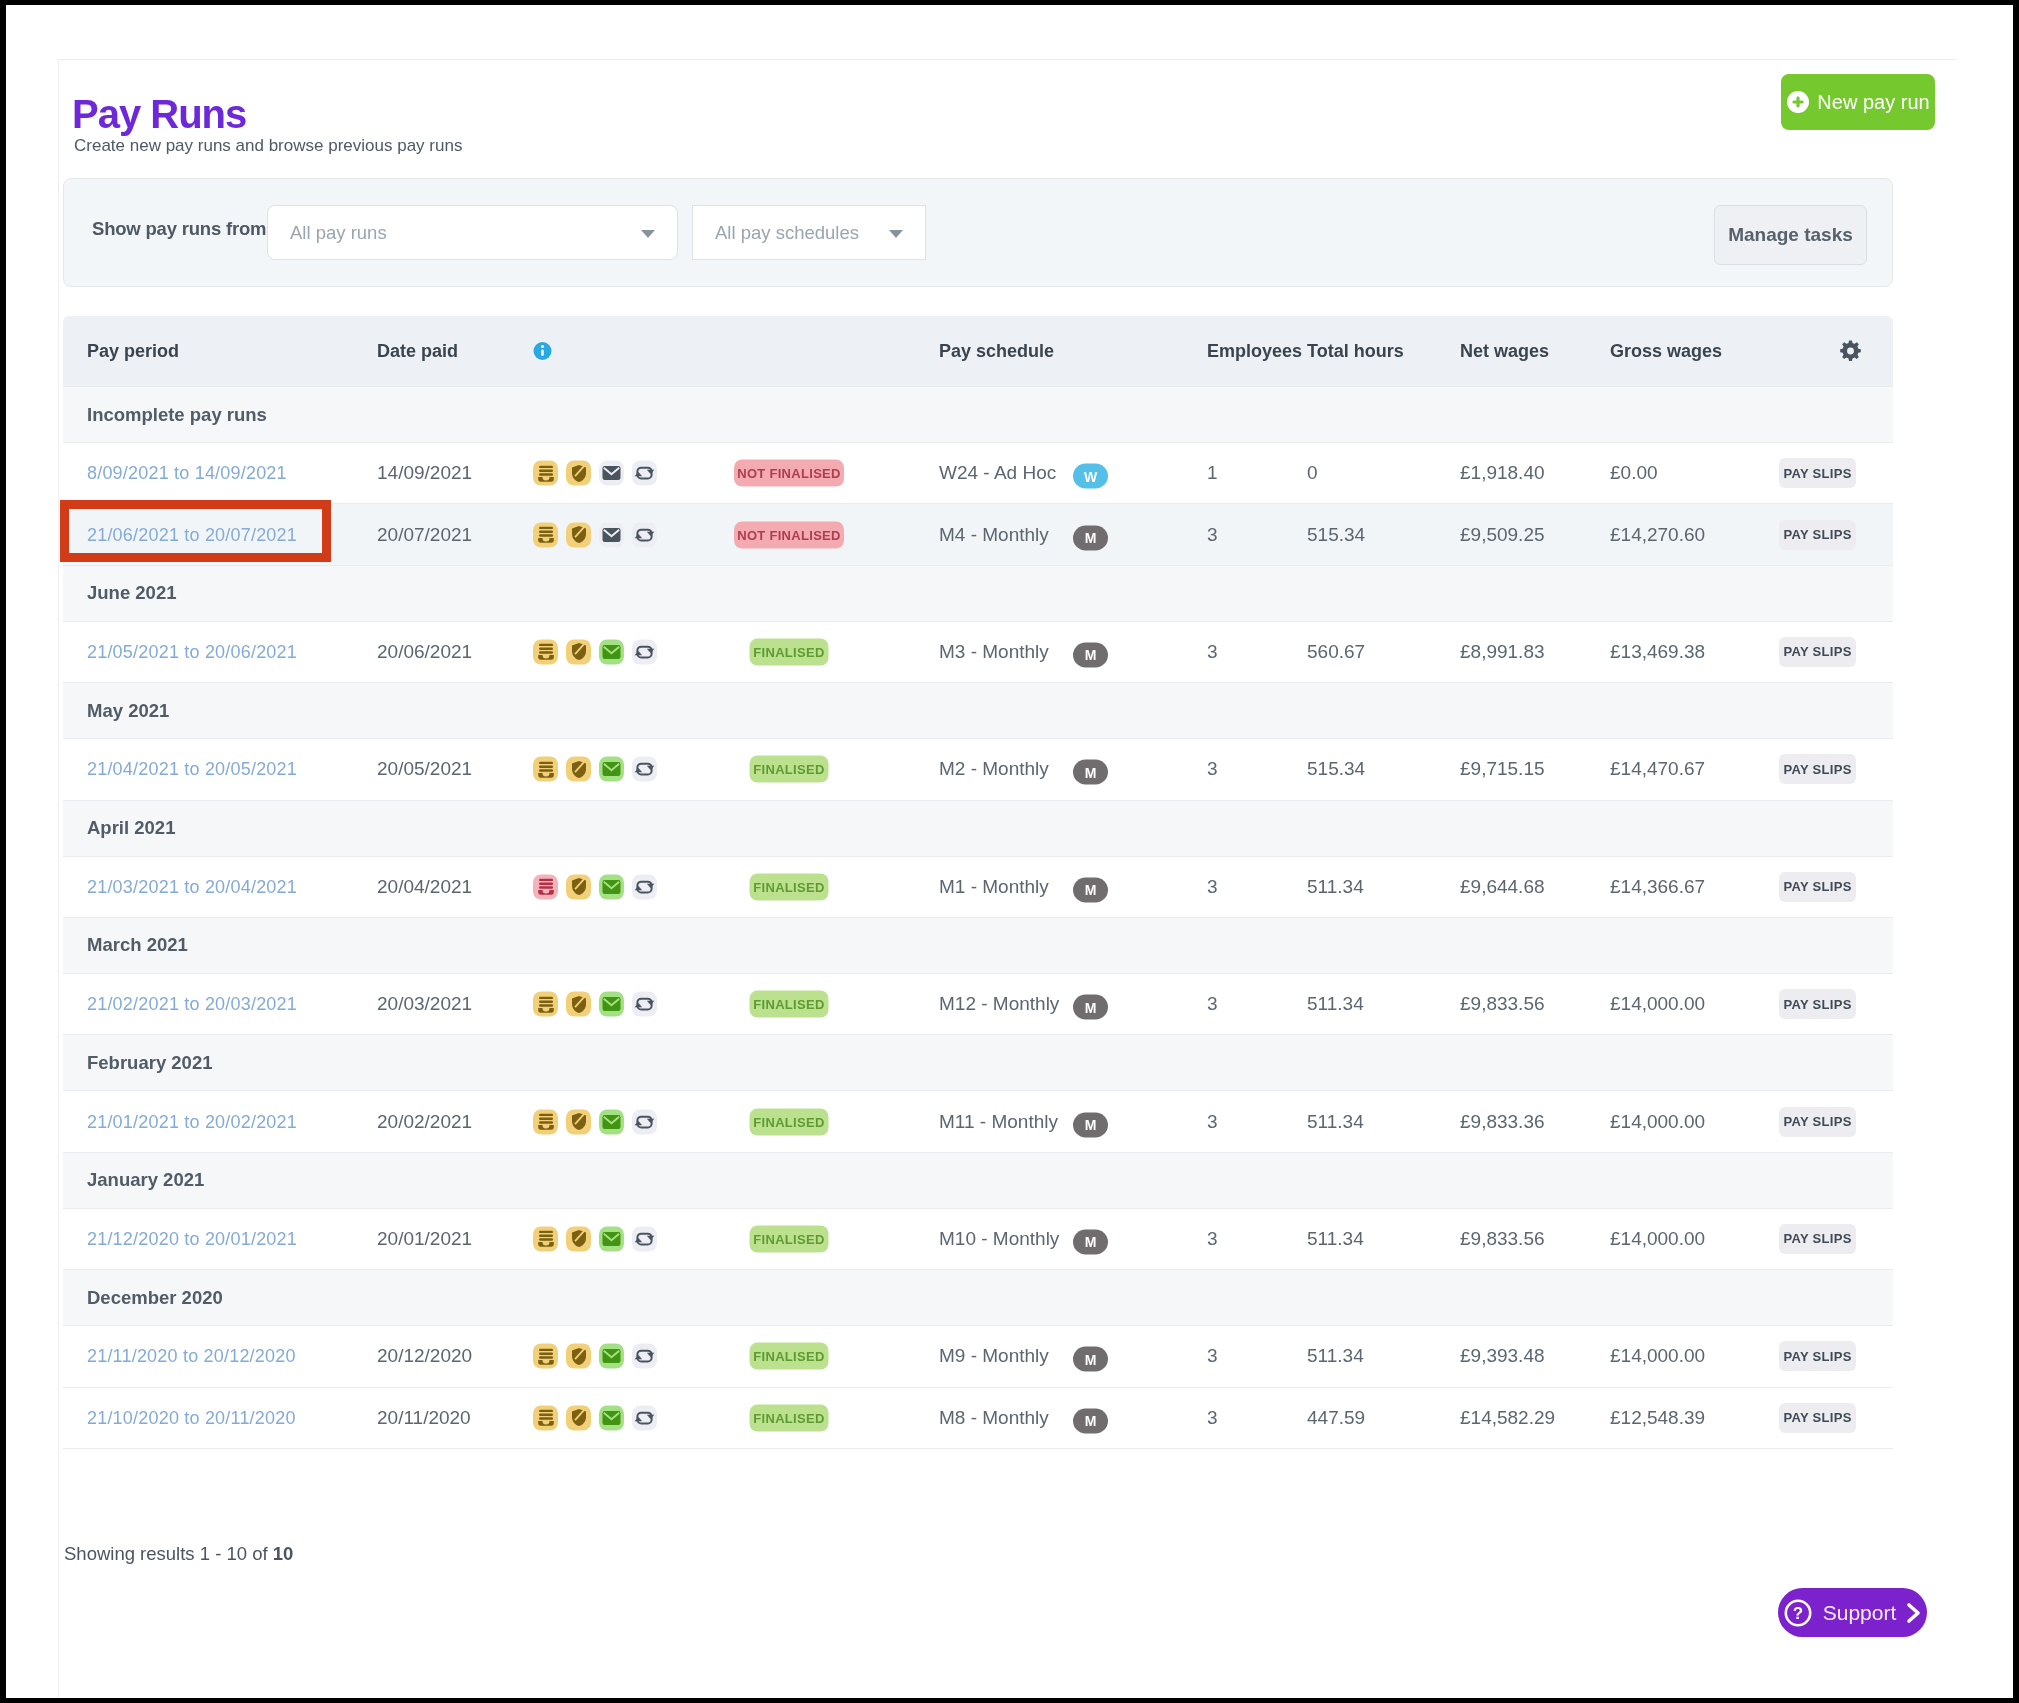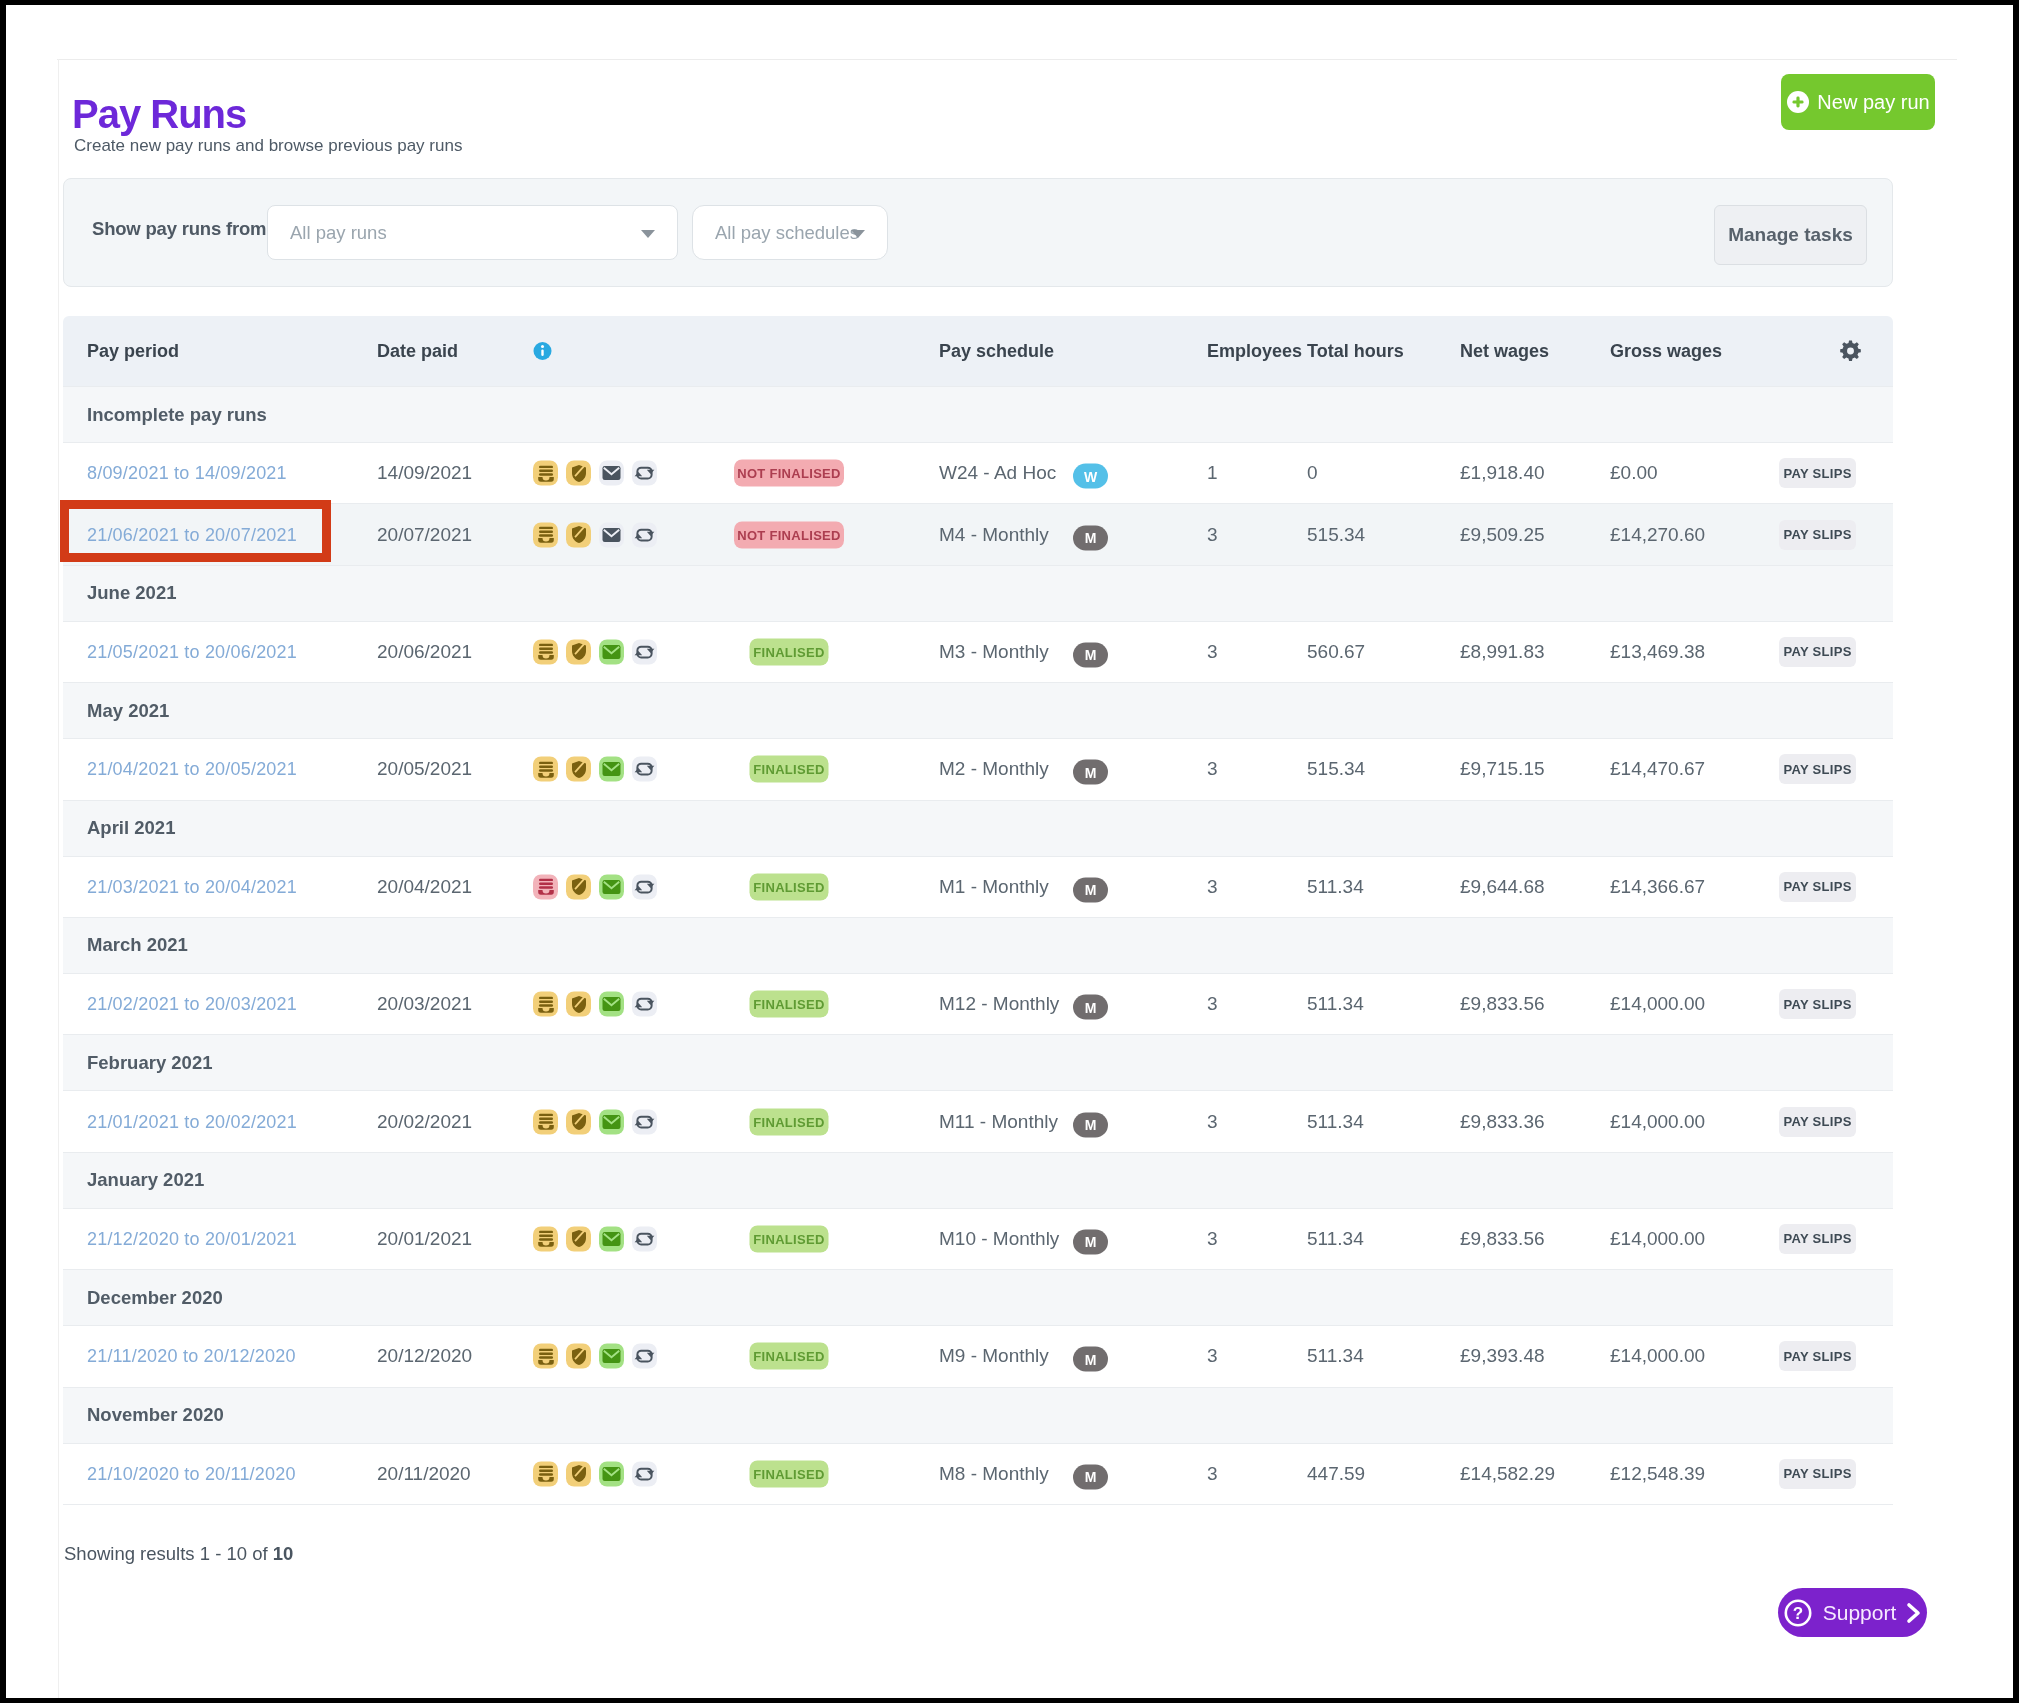--- a/index.html
+++ b/index.html
@@ -11,21 +11,21 @@
 
 
 #title { position:absolute; left:66px; top:66px; font-size:40px; font-weight:bold; color:#6d28d9; letter-spacing:-1px;margin-top:21px; }
 #subtitle { position:absolute; left:68px; top:131px; font-size:17px; color:#4e5a66; }
 #newpay { position:absolute; left:1775px; top:69px; width:154px; height:56px; background:#75c82e; border-radius:8px; color:#fff; font-size:20px; display:flex; align-items:center; justify-content:center; gap:7px; }
 
 
 #fpanel { position:absolute; left:57px; top:173px; width:1830px; height:109px; background:#f3f6f8; border:1px solid #e4e8eb; border-radius:8px; }
 #flabel { position:absolute; left:28px; top:39px; font-size:18.5px; font-weight:bold; color:#4e5964; letter-spacing:-0.2px; }
 #dd1 { position:absolute; left:203px; top:26px; width:411px; height:55px; background:#fff; border:1px solid #dde2e6; border-radius:8px; }
-#dd2 { position:absolute; left:628px; top:26px; width:196px; height:55px; background:#fff; border:1px solid #dde2e6; border-radius:12px; }
+#dd2 { position:absolute; left:628px; top:26px; width:234px; height:55px; background:#fff; border:1px solid #dde2e6; border-radius:0; }
 .ddtext { position:absolute; left:22px; top:50%; transform:translateY(-50%); font-size:18.5px; color:#9aa5ae; }
 .caret { position:absolute; right:22px; top:50%; margin-top:-3px; width:0; height:0; border-left:7px solid transparent; border-right:7px solid transparent; border-top:8px solid #8a939b; }
 #mtasks { position:absolute; left:1650px; top:26px; width:153px; height:60px; background:#eef0f3; border:1px solid #dbdfe3; border-radius:6px; display:flex; align-items:center; justify-content:center; font-size:19px; font-weight:bold; color:#57616b; }
 
 
 #table { position:absolute; left:57px; top:311px; width:1830px; border-bottom:1px solid #e9ecef; }
 .thead { position:relative; height:70px; background:#edf1f6; border-radius:6px 6px 0 0; }
 .grow { position:relative; height:56px; background:#f5f7f9; border-top:1px solid #e9ecef; }
 .drow { position:relative; height:61.4px; background:#fff; border-top:1px solid #e9ecef; }
 .drow.hov { background:#f2f5f7; }
@@ -494,23 +494,20 @@
         </span>
     <span class="pill f">FINALISED</span>
     <span class="cell c-sched val">M9 - Monthly</span>
     <span class="badge m">M</span>
     <span class="cell c-emp val">3</span>
     <span class="cell c-hours val">511.34</span>
     <span class="cell c-net val">£9,393.48</span>
     <span class="cell c-gross val">£14,000.00</span>
     <span class="payslips">PAY SLIPS</span>
   </div>
-      <div class="grow">
-        <span class="cell c-period glabel">November 2020</span>
-      </div>
       <div class="drow">
     <span class="cell c-period link">21/10/2020 to 20/11/2020</span>
     <span class="cell c-date val">20/11/2020</span>
     <span class="icons">
           <span class="ic ic-y">
             <svg width="18" height="18" viewBox="0 0 18 18">
  <rect x="2" y="1.2" width="14" height="2.4" rx="1.2" fill="#7a6010"></rect>
  <rect x="2" y="5" width="14" height="2.4" rx="1.2" fill="#7a6010"></rect>
  <rect x="2" y="8.8" width="14" height="2.4" rx="1.2" fill="#7a6010"></rect>
  <path d="M1.2 12.6 h4.3 a3.5 3.5 0 0 0 7 0 h4.3 v2 a2.6 2.6 0 0 1 -2.6 2.6 H3.8 a2.6 2.6 0 0 1 -2.6 -2.6 z" fill="#7a6010"></path>

